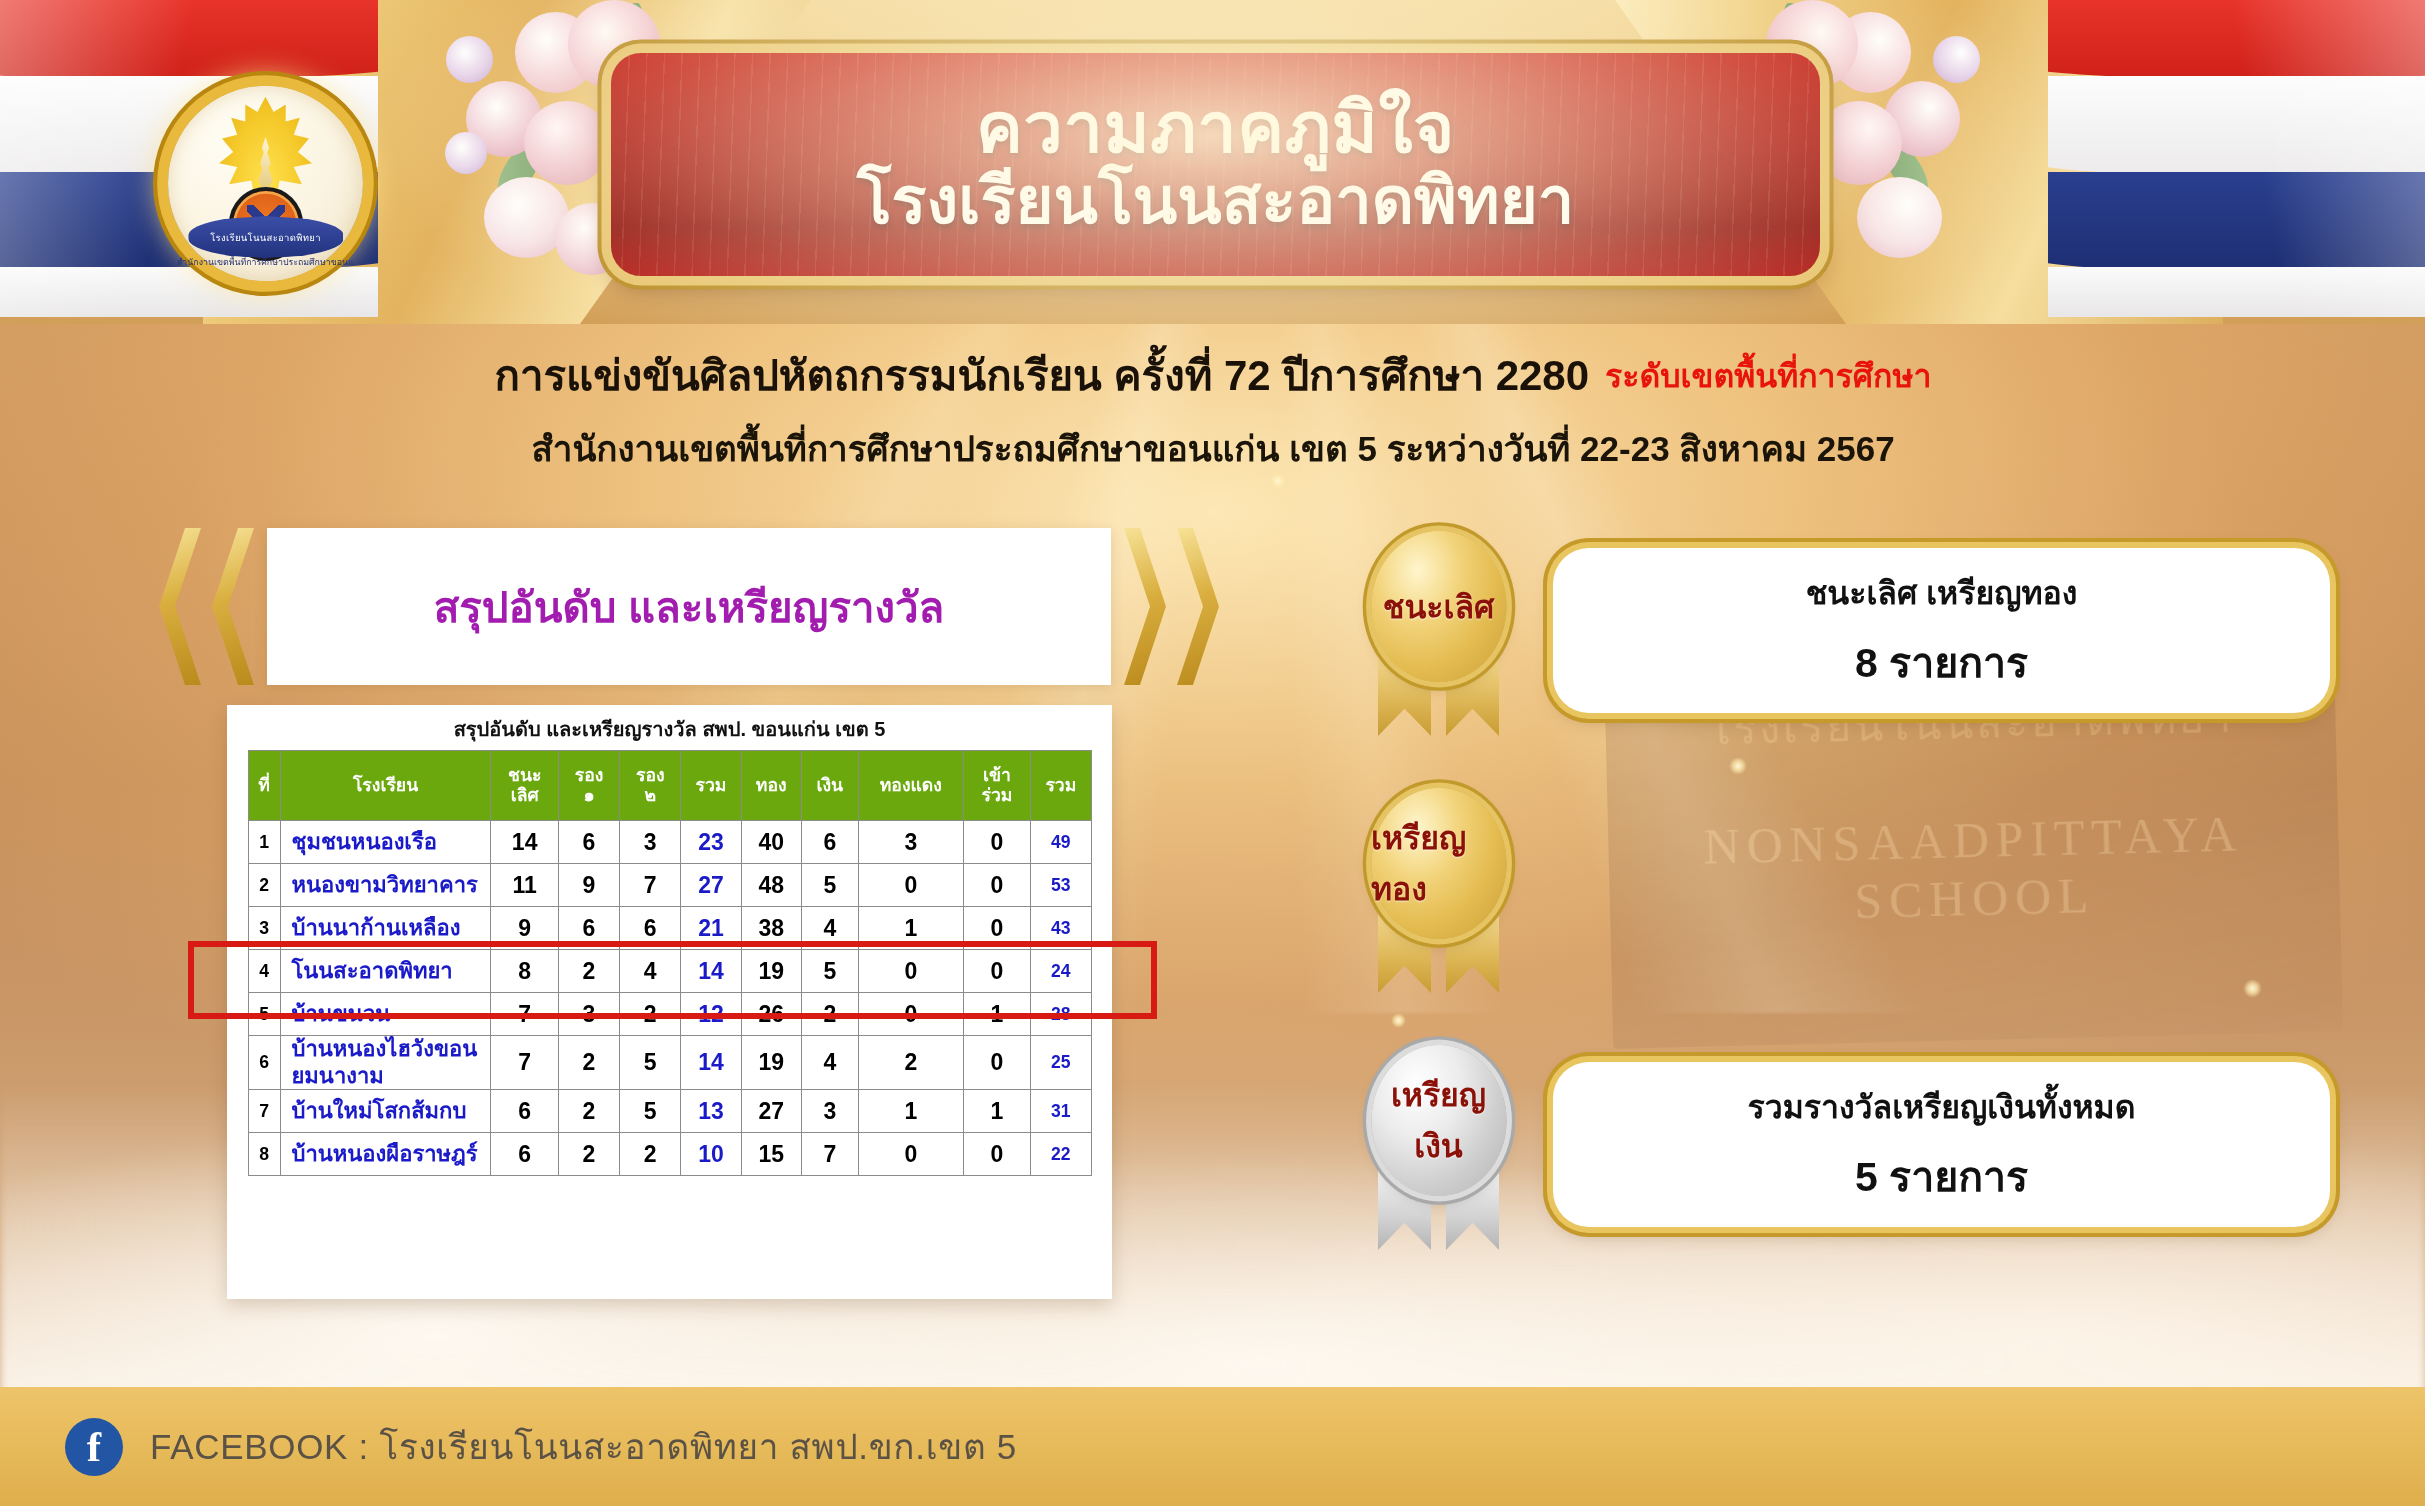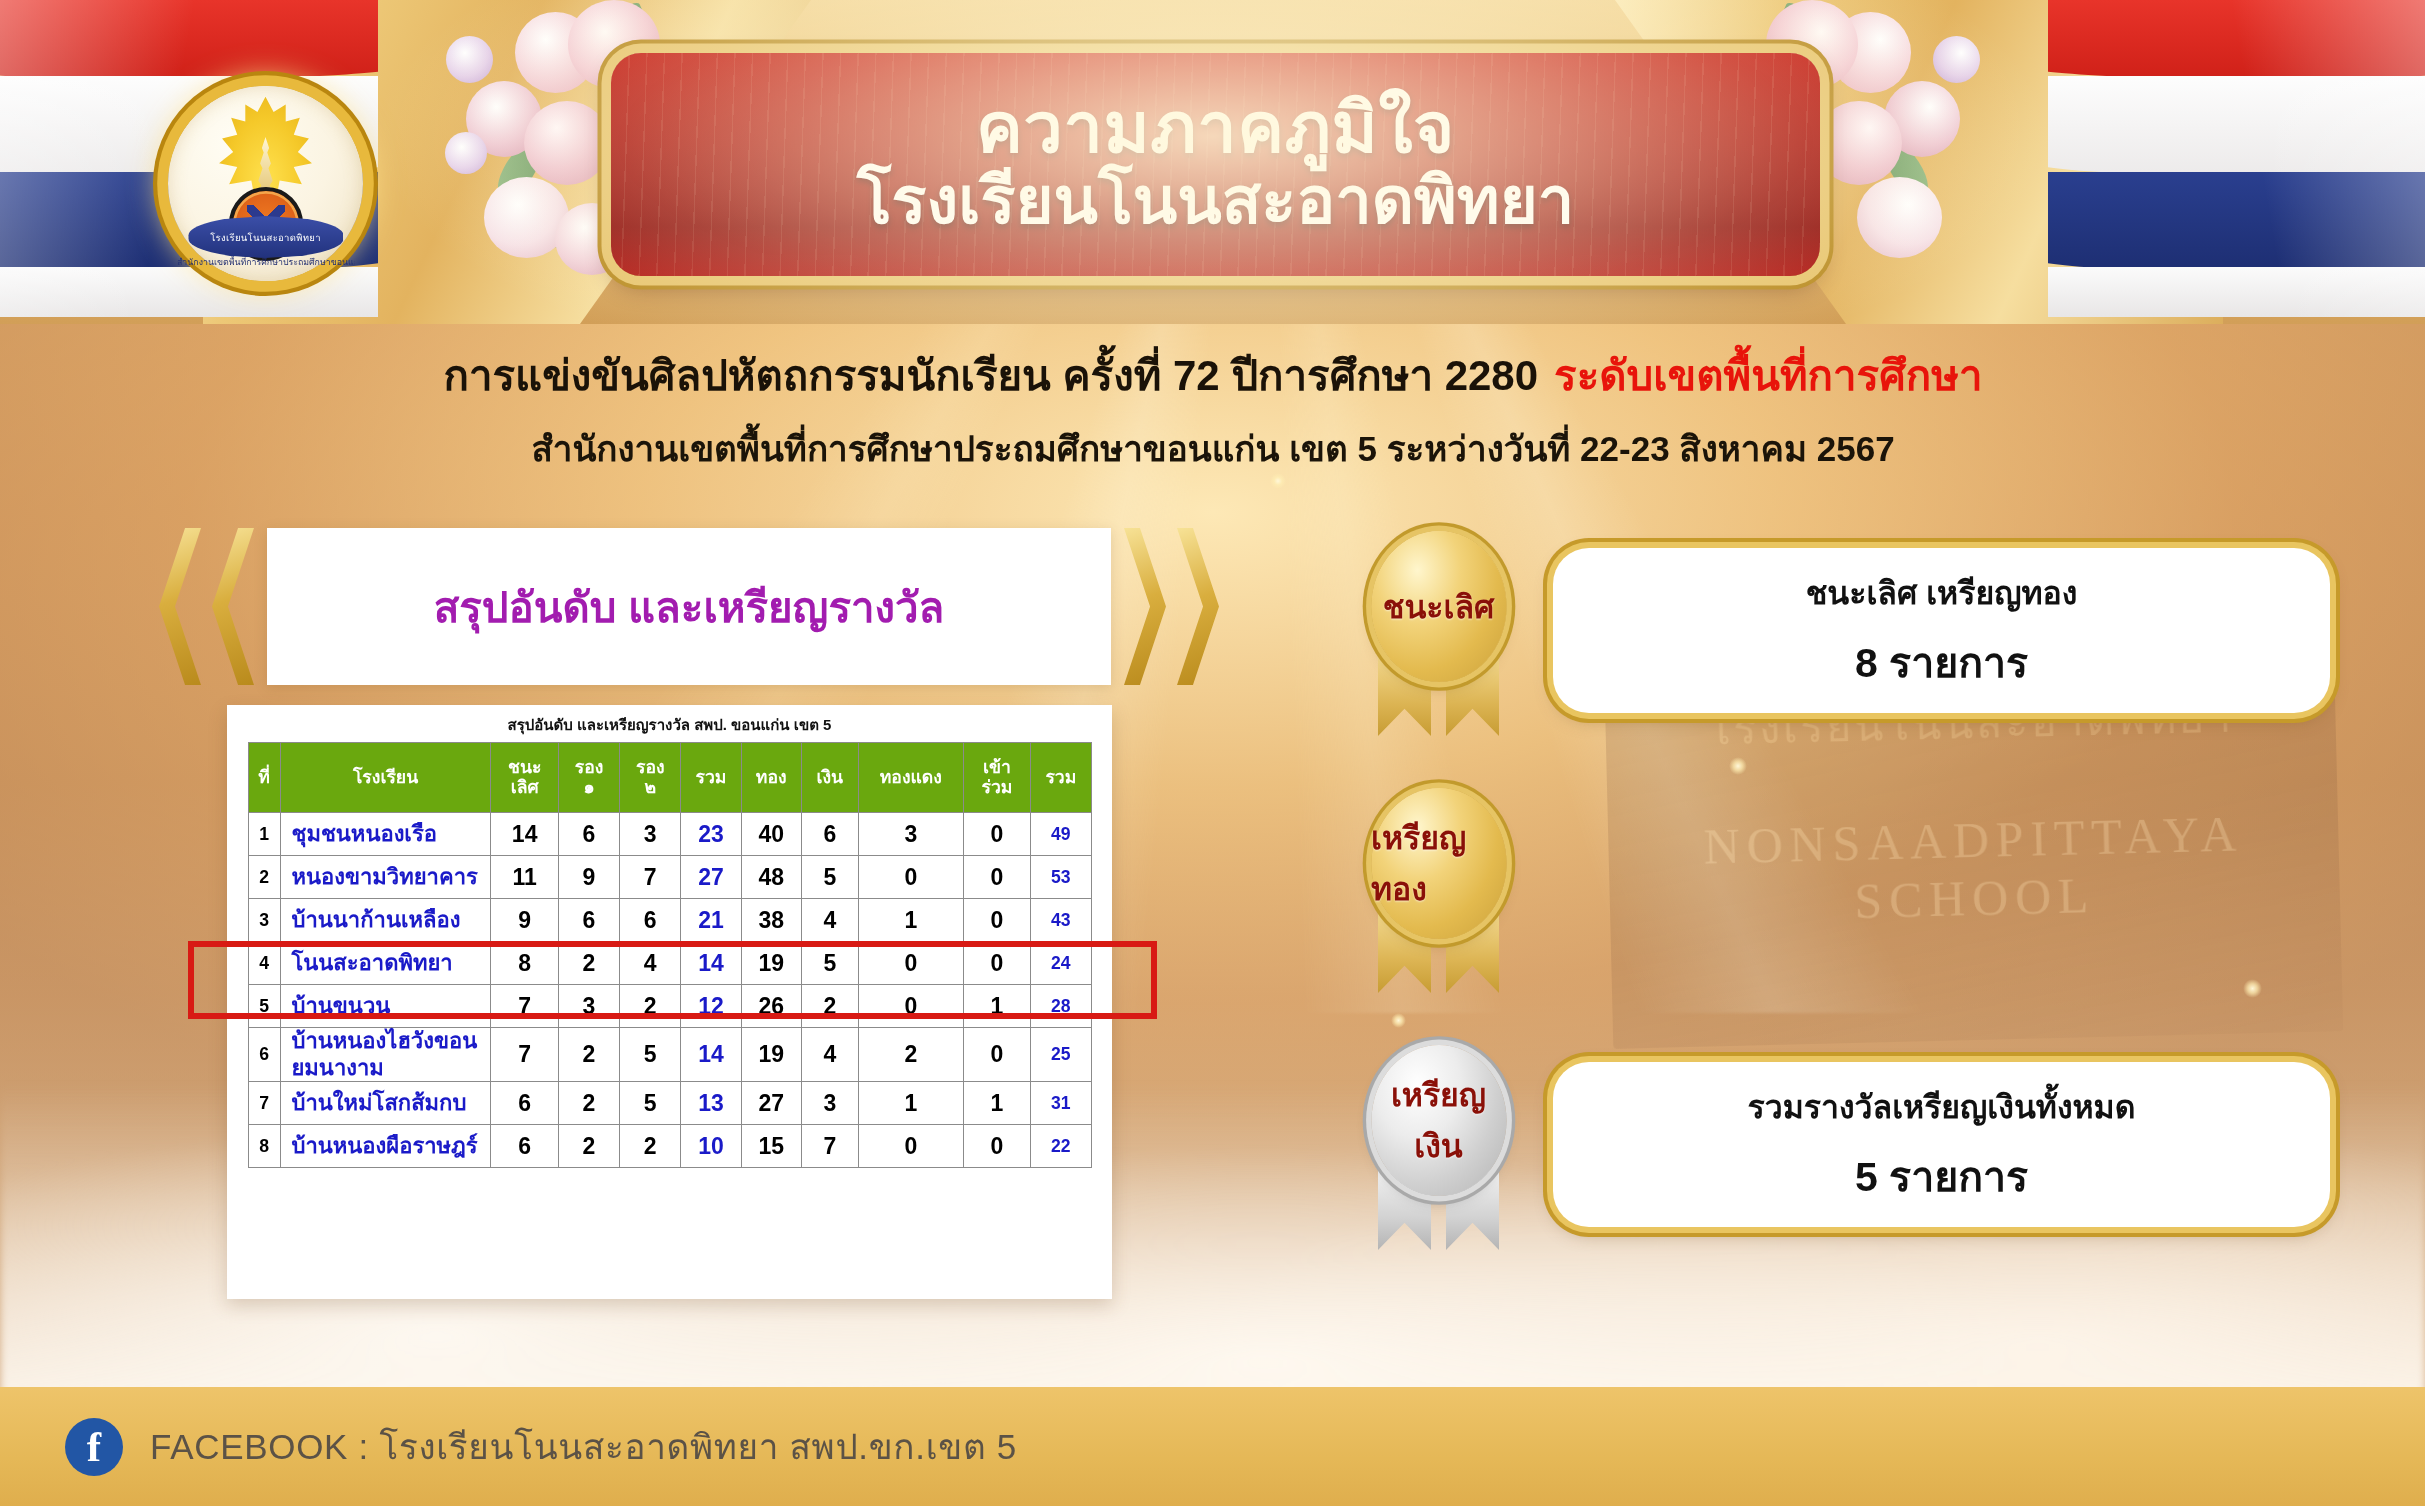--- a/index.html
+++ b/index.html
@@ -176,21 +176,21 @@
     text-shadow:0 3.4px 6.8px rgba(0,0,0,.45); letter-spacing:0.7px;}
   .plaque .l2{ font-size:65px; font-weight:bold; color:#fff; line-height:1.05;
     text-shadow:0 3.4px 6.8px rgba(0,0,0,.45);}
 
   
   .sub1{
     position:absolute; left:0; right:0; top:338px; height:74px;
     display:flex; align-items:center; justify-content:center; gap:16px;
   }
   .sub1 .a{ font-size:42px; font-weight:bold; color:#1a1208; }
-  .sub1 .b{ font-size:42px; font-weight:bold; color:#e8140b; }
+  .sub1 .b{ font-size:32px; font-weight:bold; color:#e8140b; }
   .sub2{
     position:absolute; left:0; right:0; top:417px; height:62px;
     display:flex; align-items:center; justify-content:center;
     font-size:35px; font-weight:bold; color:#1b1409;
   }
 
   
   .sechead{ position:absolute; left:159px; top:528px; width:1060px; height:157px; }
   .chev{ position:absolute; top:0; width:42px; height:157px;
     background:linear-gradient(160deg,#f7e296,#d9ae3e 45%,#b98a1c 100%); }
@@ -206,21 +206,21 @@
   }
   .sechead .t1{ font-size:42px; font-weight:bold; color:#a21caf; }
   .sechead .t2{ font-size:34px; font-weight:bold; color:#111; }
 
   
   .tablecard{
     position:absolute; left:227px; top:705px; width:885px; height:594px;
     background:#fff; overflow:hidden;
     box-shadow:0 6.8px 17.6px rgba(110,70,30,.22);
   }
-  .tcap{ text-align:center; font-size:15px; font-weight:bold; color:#111; padding:8px 0 5.4px; }
+  .tcap{ text-align:center; font-size:20px; font-weight:bold; color:#111; padding:8px 0 5.4px; }
   table.rank{ border-collapse:collapse; width:844px; margin:0 auto; table-layout:fixed; }
   table.rank th, table.rank td{ border:1.4px solid #8b8b8b; }
   table.rank thead th{
     background:#6aa80e; color:#fff; font-size:17.6px; font-weight:bold;
     height:70px; vertical-align:middle; line-height:1.12; padding:1.4px;
   }
   table.rank tbody td{ height:43px; font-size:23px; font-weight:bold; text-align:center; color:#000; }
   table.rank tbody td.no{ font-size:17.6px; }
   table.rank tbody td.school{ text-align:left; padding-left:10.8px; font-size:22px; color:#1a1ac8; line-height:1.2;}
   table.rank tbody td.sum{ color:#1a1ac8; }

